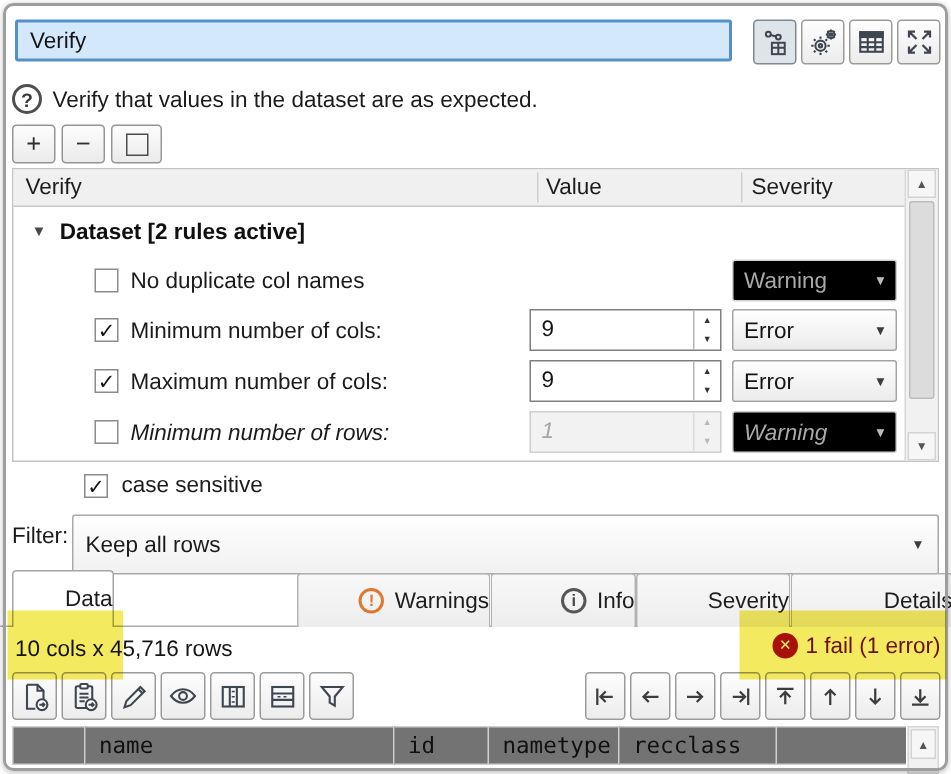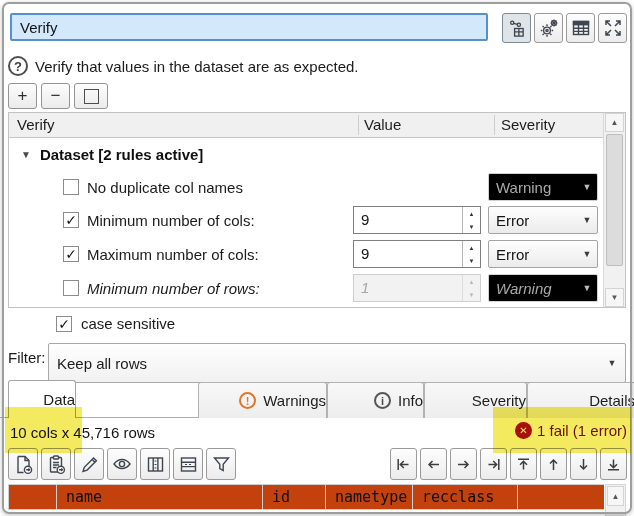--- a/index.html
+++ b/index.html
@@ -84,21 +84,21 @@
   .fail-text{font-size:15px;color:#70110f;}
   
   .tools-left{position:absolute;left:8px;top:448px;display:flex;gap:3px;}
   .tools-right{position:absolute;right:7px;top:448px;display:flex;gap:3px;}
   .tool-btn{width:30px;height:32px;box-sizing:border-box;border:1px solid #9a9a9a;border-radius:3px;
         background:linear-gradient(#fdfdfd,#ececec);display:flex;align-items:center;justify-content:center;}
   .nav-btn{width:27px;height:32px;}
   
   .grid-head{position:absolute;left:8px;top:484px;width:618px;height:26px;display:flex;
         font-family:"DejaVu Sans Mono","Liberation Mono",monospace;font-size:15px;color:#101010;}
-  .gh-cell{box-sizing:border-box;background:#c2410c;border:1px solid #cfcfcf;border-left:none;
+  .gh-cell{box-sizing:border-box;background:#737373;border:1px solid #cfcfcf;border-left:none;
         padding:3px 0 0 9px;overflow:hidden;white-space:nowrap;}
   .gh-cell:first-child{border-left:1px solid #cfcfcf;}
   .grid-sb{position:absolute;right:8px;top:484px;width:21px;height:32px;background:#f1f1f1;border:1px solid #d6d6d6;box-sizing:border-box;}
   .grid-sb .sb-btn{position:absolute;left:1px;right:1px;top:1px;height:20px;background:#f6f6f6;border:1px solid #d3d3d3;
         display:flex;align-items:center;justify-content:center;font-size:8px;color:#555;box-sizing:border-box;}
   
   .hl{position:absolute;background:#f4ea60;mix-blend-mode:multiply;z-index:6;pointer-events:none;}
 </style>
 </head>
 <body>

